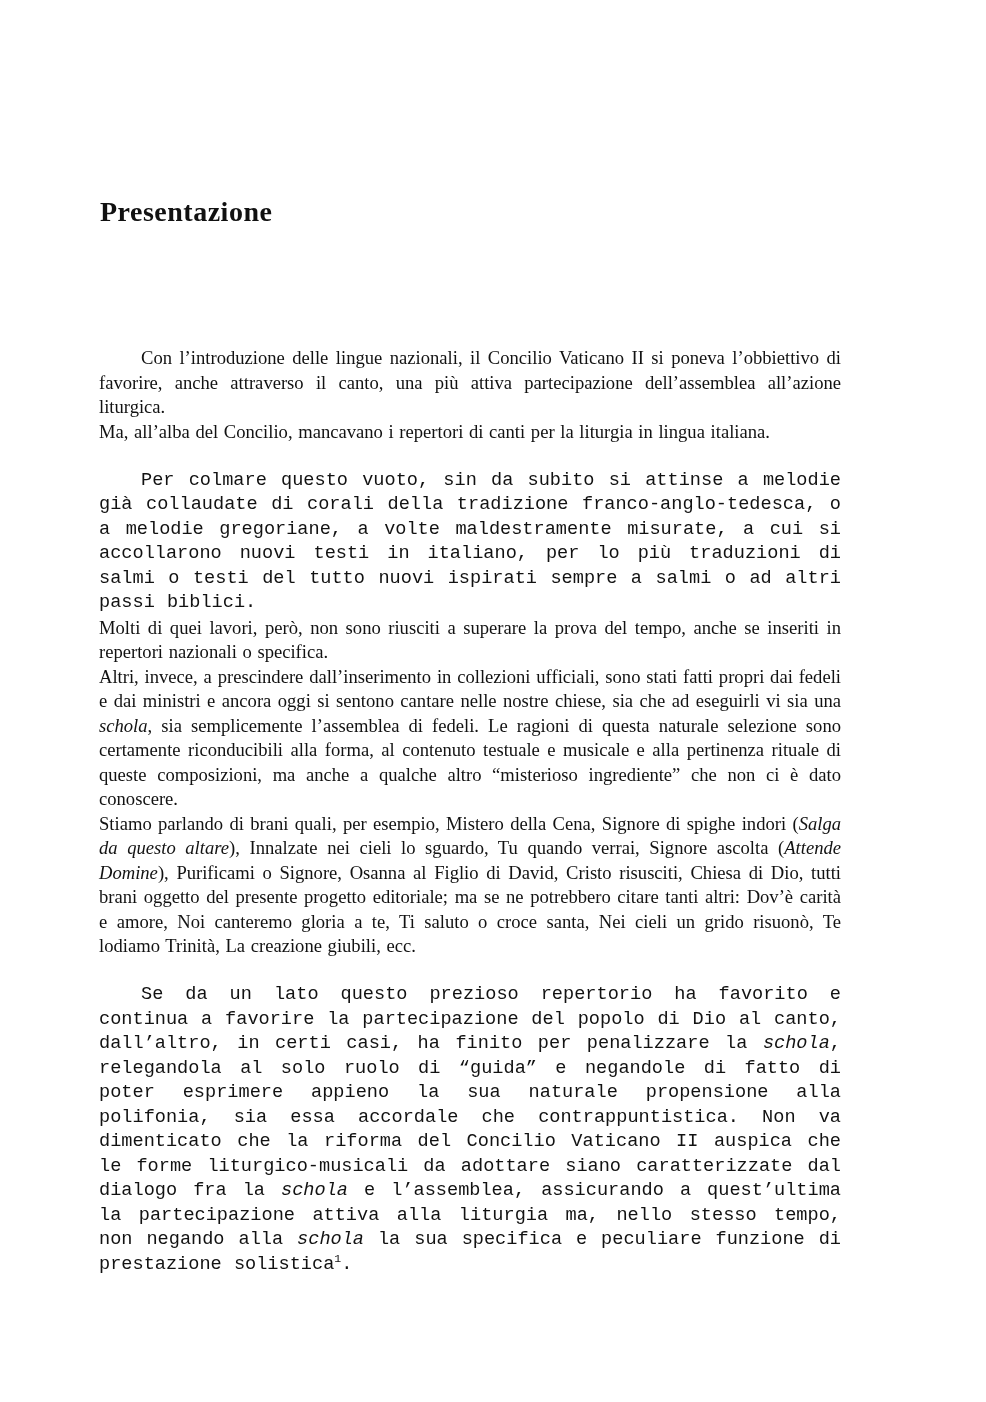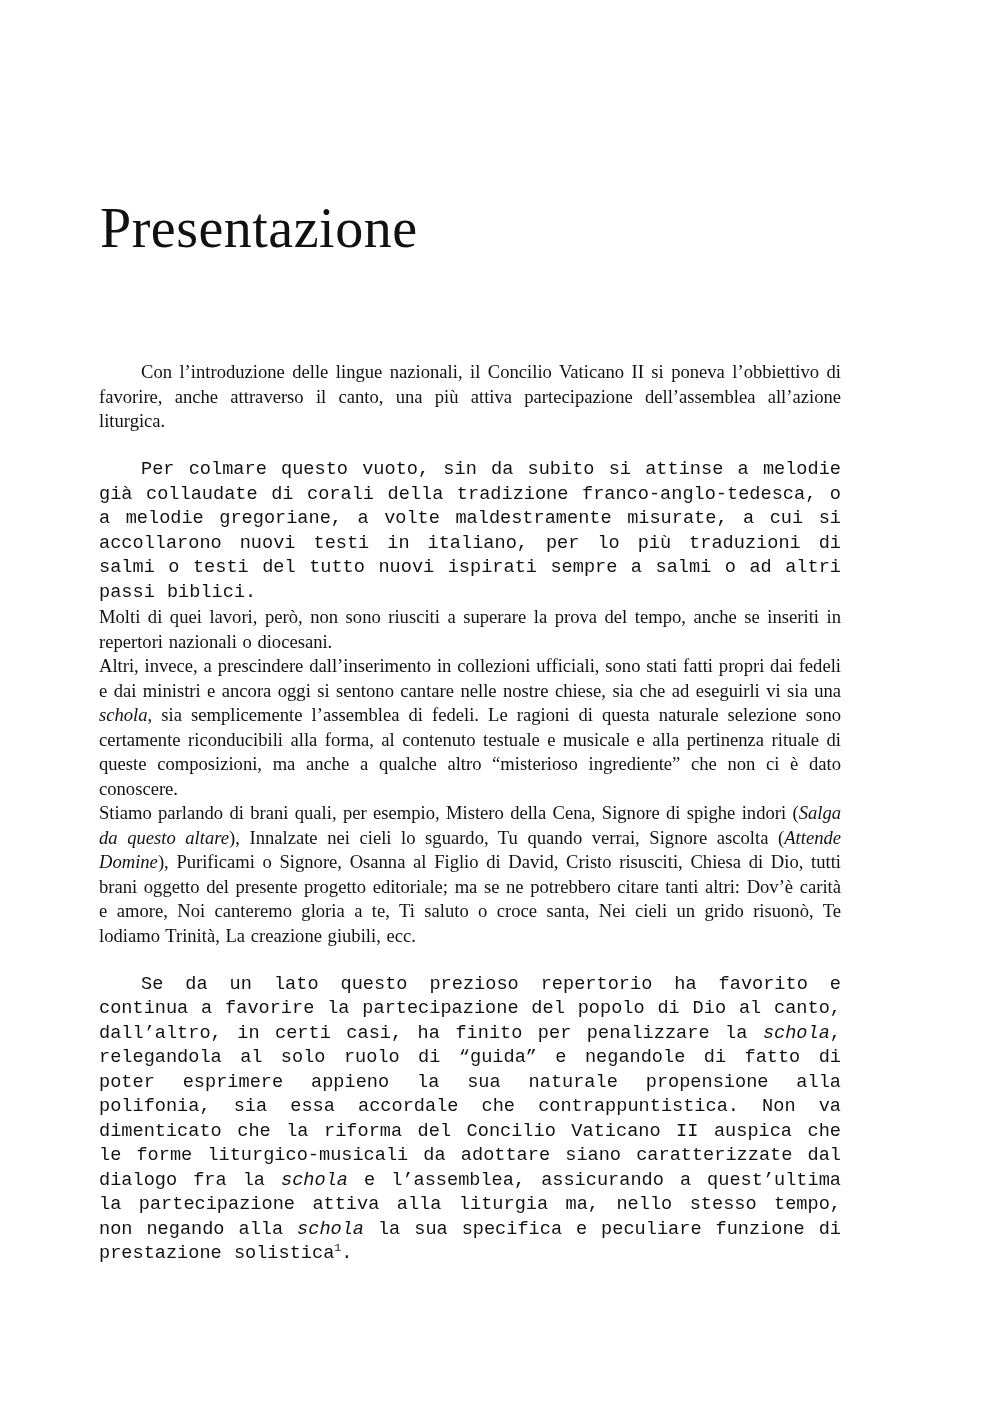--- a/index.html
+++ b/index.html
@@ -14,30 +14,30 @@
     background: #ffffff;
     overflow: hidden;
     font-family: "Liberation Serif", "DejaVu Serif", serif;
     color: #121212;
   }
   .title {
     position: absolute;
     left: 100px;
     top: 196px;
     margin: 0;
-    font-size: 56px;
-    font-weight: normal;
+    font-size: 28px;
+    font-weight: bold;
     letter-spacing: 0.5px;
     color: #111111;
     text-align: right;
   }
   .text-block {
     position: absolute;
     left: 99px;
-    top: 360px;
+    top: 346px;
     width: 742px;
   }
   .paragraph {
     margin: 0;
     font-size: 18.6px;
     line-height: 24.5px;
     text-align: justify;
     text-justify: inter-word;
     word-spacing: 1px;
   }
@@ -51,19 +51,20 @@
   }
 </style>
 </head>
 <body>
 
 <div class="page">
   <h1 class="title">Presentazione</h1>
 
   <div class="text-block">
       <p class="paragraph indent"><span class="seg-plain">Con l’introduzione delle lingue nazionali, il Concilio Vaticano II si poneva l’obbiettivo di favorire, anche attraverso il canto, una più attiva partecipazione dell’assemblea all’azione liturgica.</span></p>
+      <p class="paragraph"><span class="seg-plain">Ma, all’alba del Concilio, mancavano i repertori di canti per la liturgia in lingua italiana.</span></p>
       <p class="paragraph indent gap-before"><span class="seg-plain">Per colmare questo vuoto, sin da subito si attinse a melodie già collaudate di corali della tradizione franco-anglo-tedesca, o a melodie gregoriane, a volte maldestramente misurate, a cui si accollarono nuovi testi in italiano, per lo più traduzioni di salmi o testi del tutto nuovi ispirati sempre a salmi o ad altri passi biblici.</span></p>
-      <p class="paragraph"><span class="seg-plain">Molti di quei lavori, però, non sono riusciti a superare la prova del tempo, anche se inseriti in repertori nazionali o diocesani.</span></p>
+      <p class="paragraph"><span class="seg-plain">Molti di quei lavori, però, non sono riusciti a superare la prova del tempo, anche se inseriti in repertori nazionali o specifica.</span></p>
       <p class="paragraph"><span class="seg-plain">Altri, invece, a prescindere dall’inserimento in collezioni ufficiali, sono stati fatti propri dai fedeli e dai ministri e ancora oggi si sentono cantare nelle nostre chiese, sia che ad eseguirli vi sia una </span><span class="seg-italic">schola</span><span class="seg-plain">, sia semplicemente l’assemblea di fedeli. Le ragioni di questa naturale selezione sono certamente riconducibili alla forma, al contenuto testuale e musicale e alla pertinenza rituale di queste composizioni, ma anche a qualche altro “misterioso ingrediente” che non ci è dato conoscere.</span></p>
       <p class="paragraph"><span class="seg-plain">Stiamo parlando di brani quali, per esempio, Mistero della Cena, Signore di spighe indori (</span><span class="seg-italic">Salga da questo altare</span><span class="seg-plain">), Innalzate nei cieli lo sguardo, Tu quando verrai, Signore ascolta (</span><span class="seg-italic">Attende Domine</span><span class="seg-plain">), Purificami o Signore, Osanna al Figlio di David, Cristo risusciti, Chiesa di Dio, tutti brani oggetto del presente progetto editoriale; ma se ne potrebbero citare tanti altri: Dov’è carità e amore, Noi canteremo gloria a te, Ti saluto o croce santa, Nei cieli un grido risuonò, Te lodiamo Trinità, La creazione giubili, ecc.</span></p>
       <p class="paragraph indent gap-before"><span class="seg-plain">Se da un lato questo prezioso repertorio ha favorito e continua a favorire la partecipazione del popolo di Dio al canto, dall’altro, in certi casi, ha finito per penalizzare la </span><span class="seg-italic">schola</span><span class="seg-plain">, relegandola al solo ruolo di “guida” e negandole di fatto di poter esprimere appieno la sua naturale propensione alla polifonia, sia essa accordale che contrappuntistica. Non va dimenticato che la riforma del Concilio Vaticano II auspica che le forme liturgico-musicali da adottare siano caratterizzate dal dialogo fra la </span><span class="seg-italic">schola</span><span class="seg-plain"> e l’assemblea, assicurando a quest’ultima la partecipazione attiva alla liturgia ma, nello stesso tempo, non negando alla </span><span class="seg-italic">schola</span><span class="seg-plain"> la sua specifica e peculiare funzione di prestazione solistica</span><sup class="seg-sup">1</sup><span class="seg-plain">.</span></p>
     </div>
 </div>
 
 </body></html>

